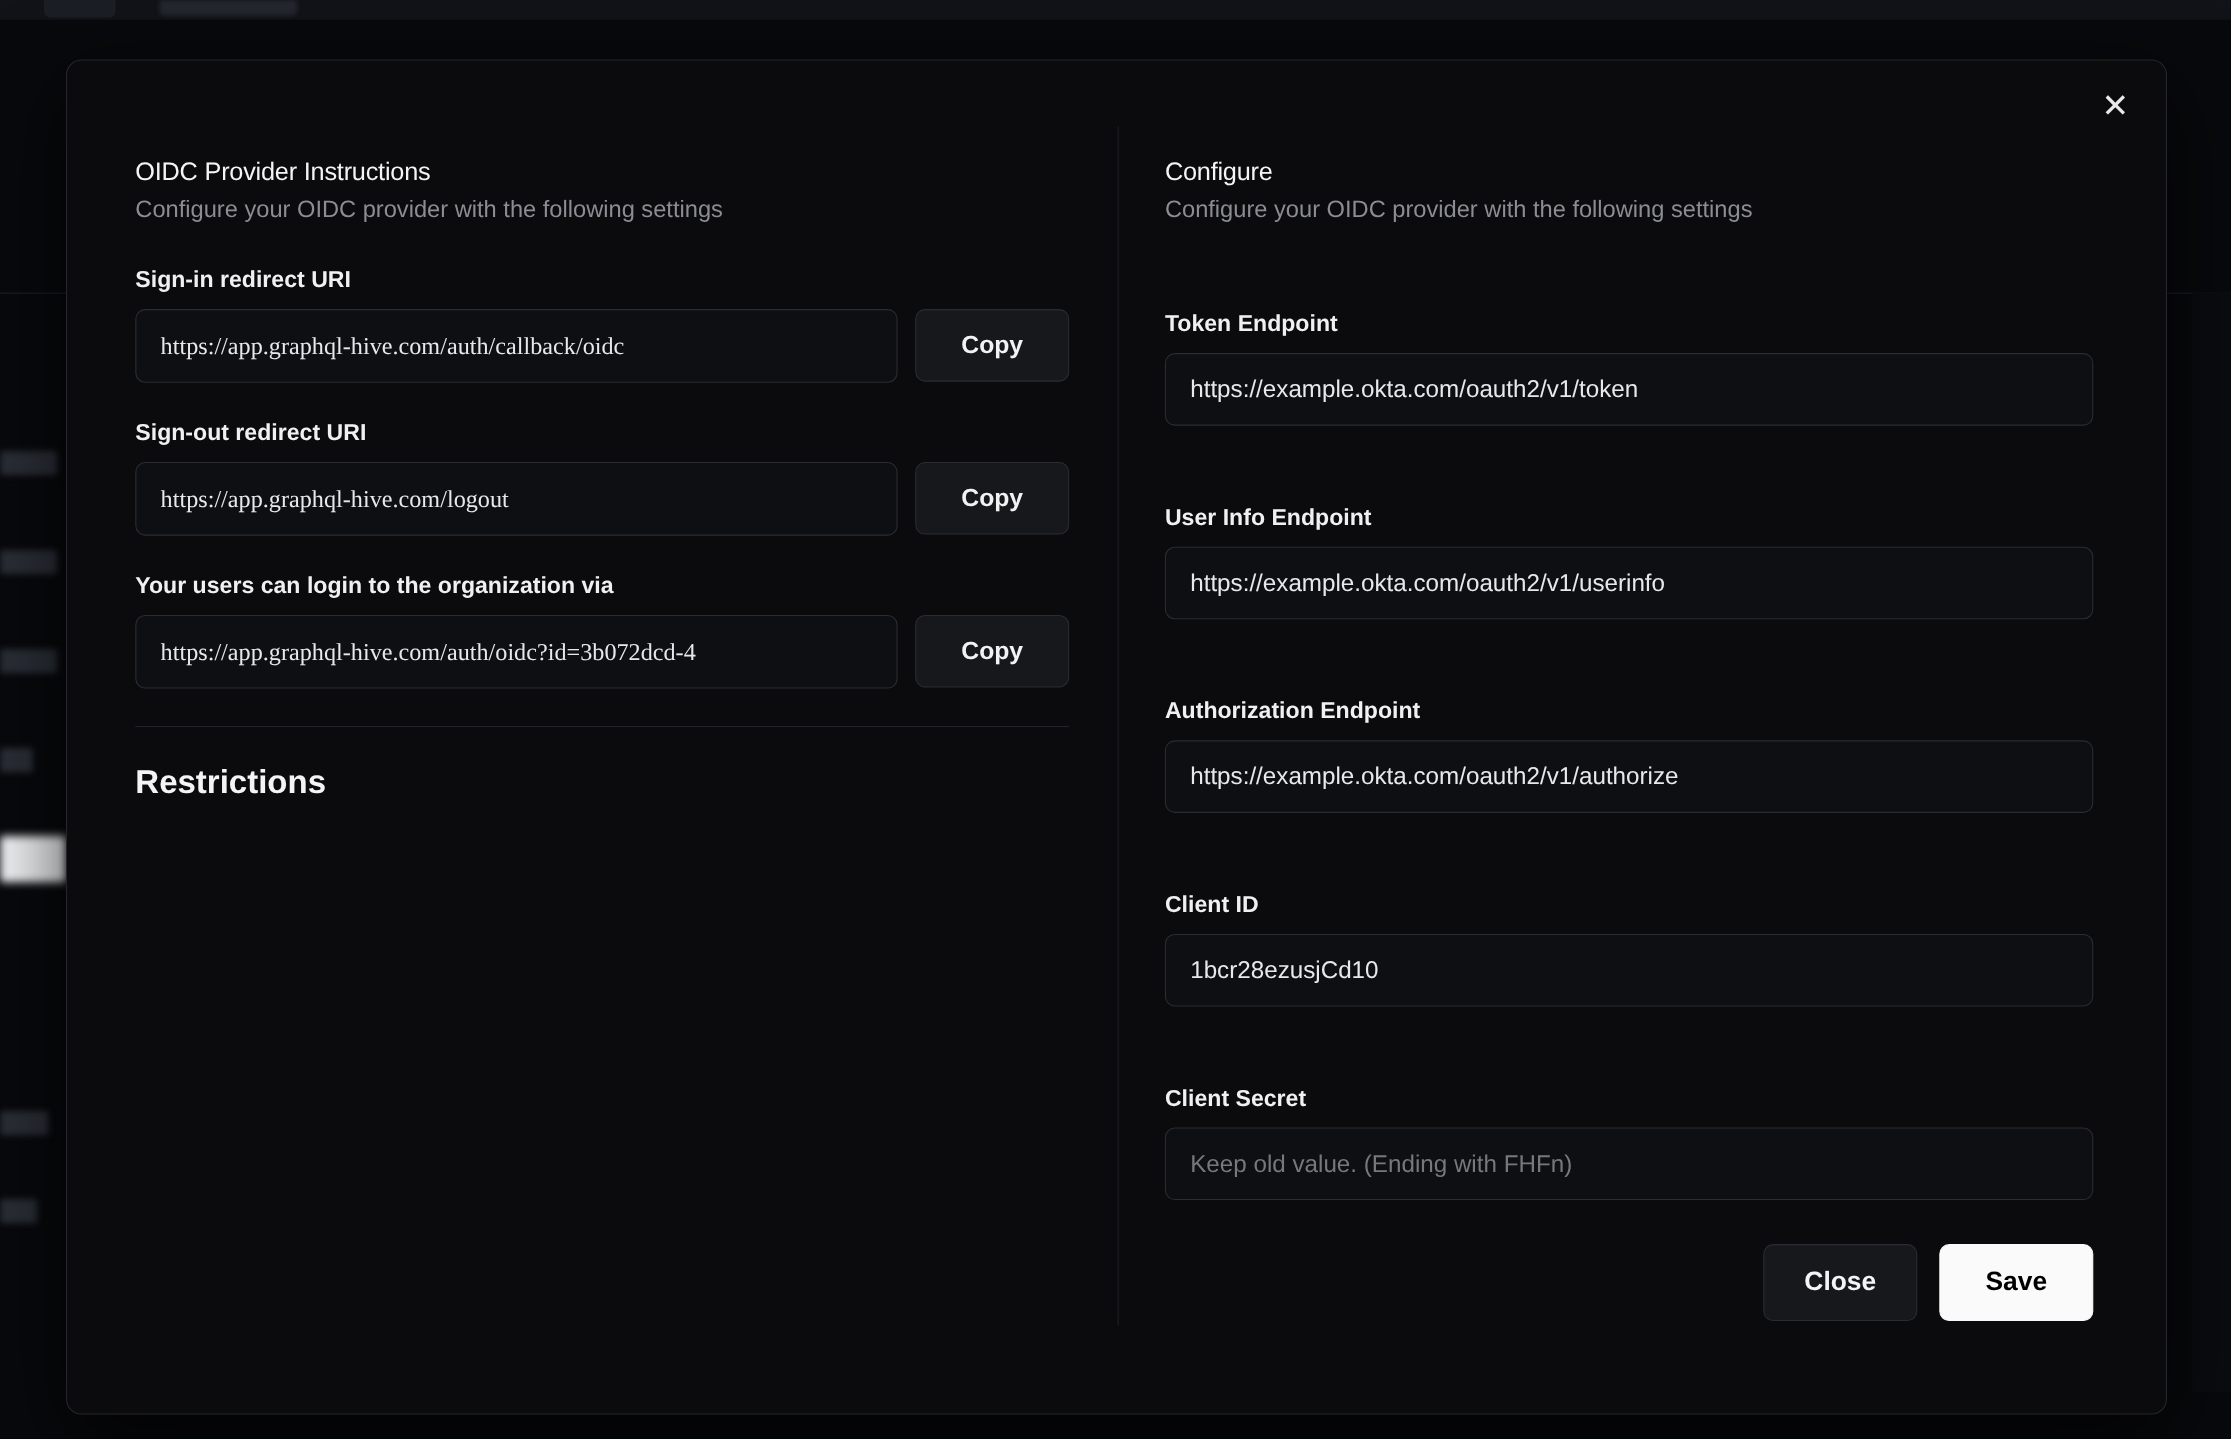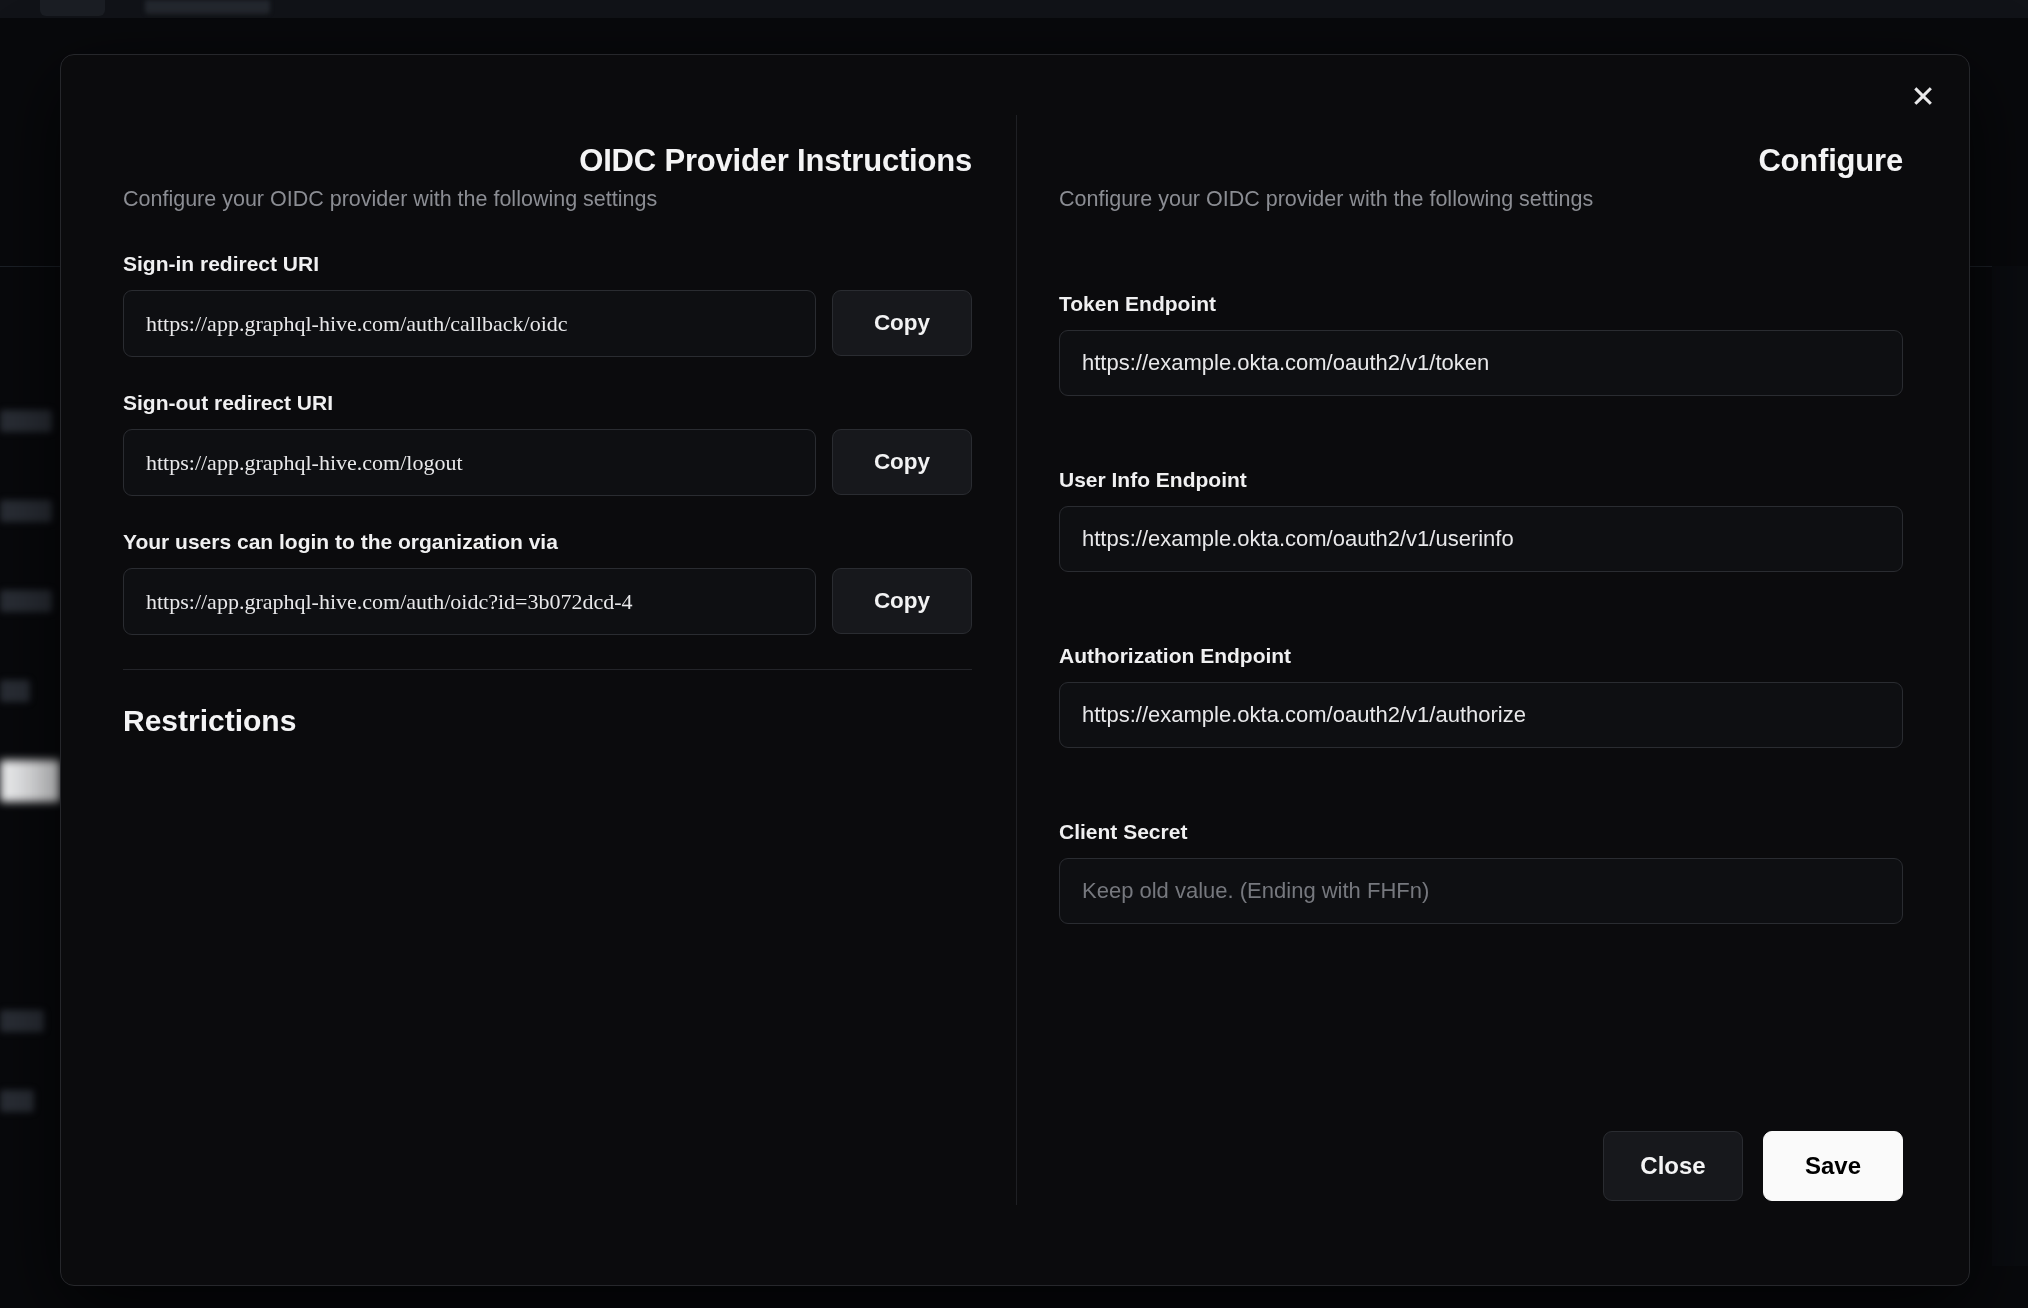--- a/index.html
+++ b/index.html
@@ -114,25 +114,24 @@
     flex: 1;
     padding: 28px 66px 0 42px;
     border-left: 1px solid #1f2024;
     margin: 0 0 80px 0;
     display: flex;
     flex-direction: column;
   }
 
   h2.section-title {
     margin: 0 0 8px 0;
-    font-size: 31px;
-    font-weight: 700;
+    font-size: 23px;
+    font-weight: 400;
     color: #f4f4f5;
     letter-spacing: -0.2px;
-    text-align: right;
   }
   p.section-sub {
     margin: 0 0 40px 0;
     font-size: 21.5px;
     color: #8b8d93;
     font-weight: 400;
   }
   .field-label {
     font-size: 21px;
     font-weight: 700;
@@ -344,20 +343,24 @@
       <div class="r-field">
         <div class="field-label">User Info Endpoint</div>
         <input class="r-input" type="text" value="https://example.okta.com/oauth2/v1/userinfo" style="">
       </div>
 
       <div class="r-field">
         <div class="field-label">Authorization Endpoint</div>
         <input class="r-input" type="text" value="https://example.okta.com/oauth2/v1/authorize" style="">
       </div>
 
+      <div class="r-field">
+        <div class="field-label">Client ID</div>
+        <input class="r-input" type="text" value="1bcr28ezusjCd10" style="">
+      </div>
 
       <div class="r-field">
         <div class="field-label">Client Secret</div>
         <input class="r-input" type="text" placeholder="Keep old value. (Ending with FHFn)" style="">
       </div>
 
       <div class="actions">
         <button class="btn-close">Close</button>
         <button class="btn-save">Save</button>
       </div>

